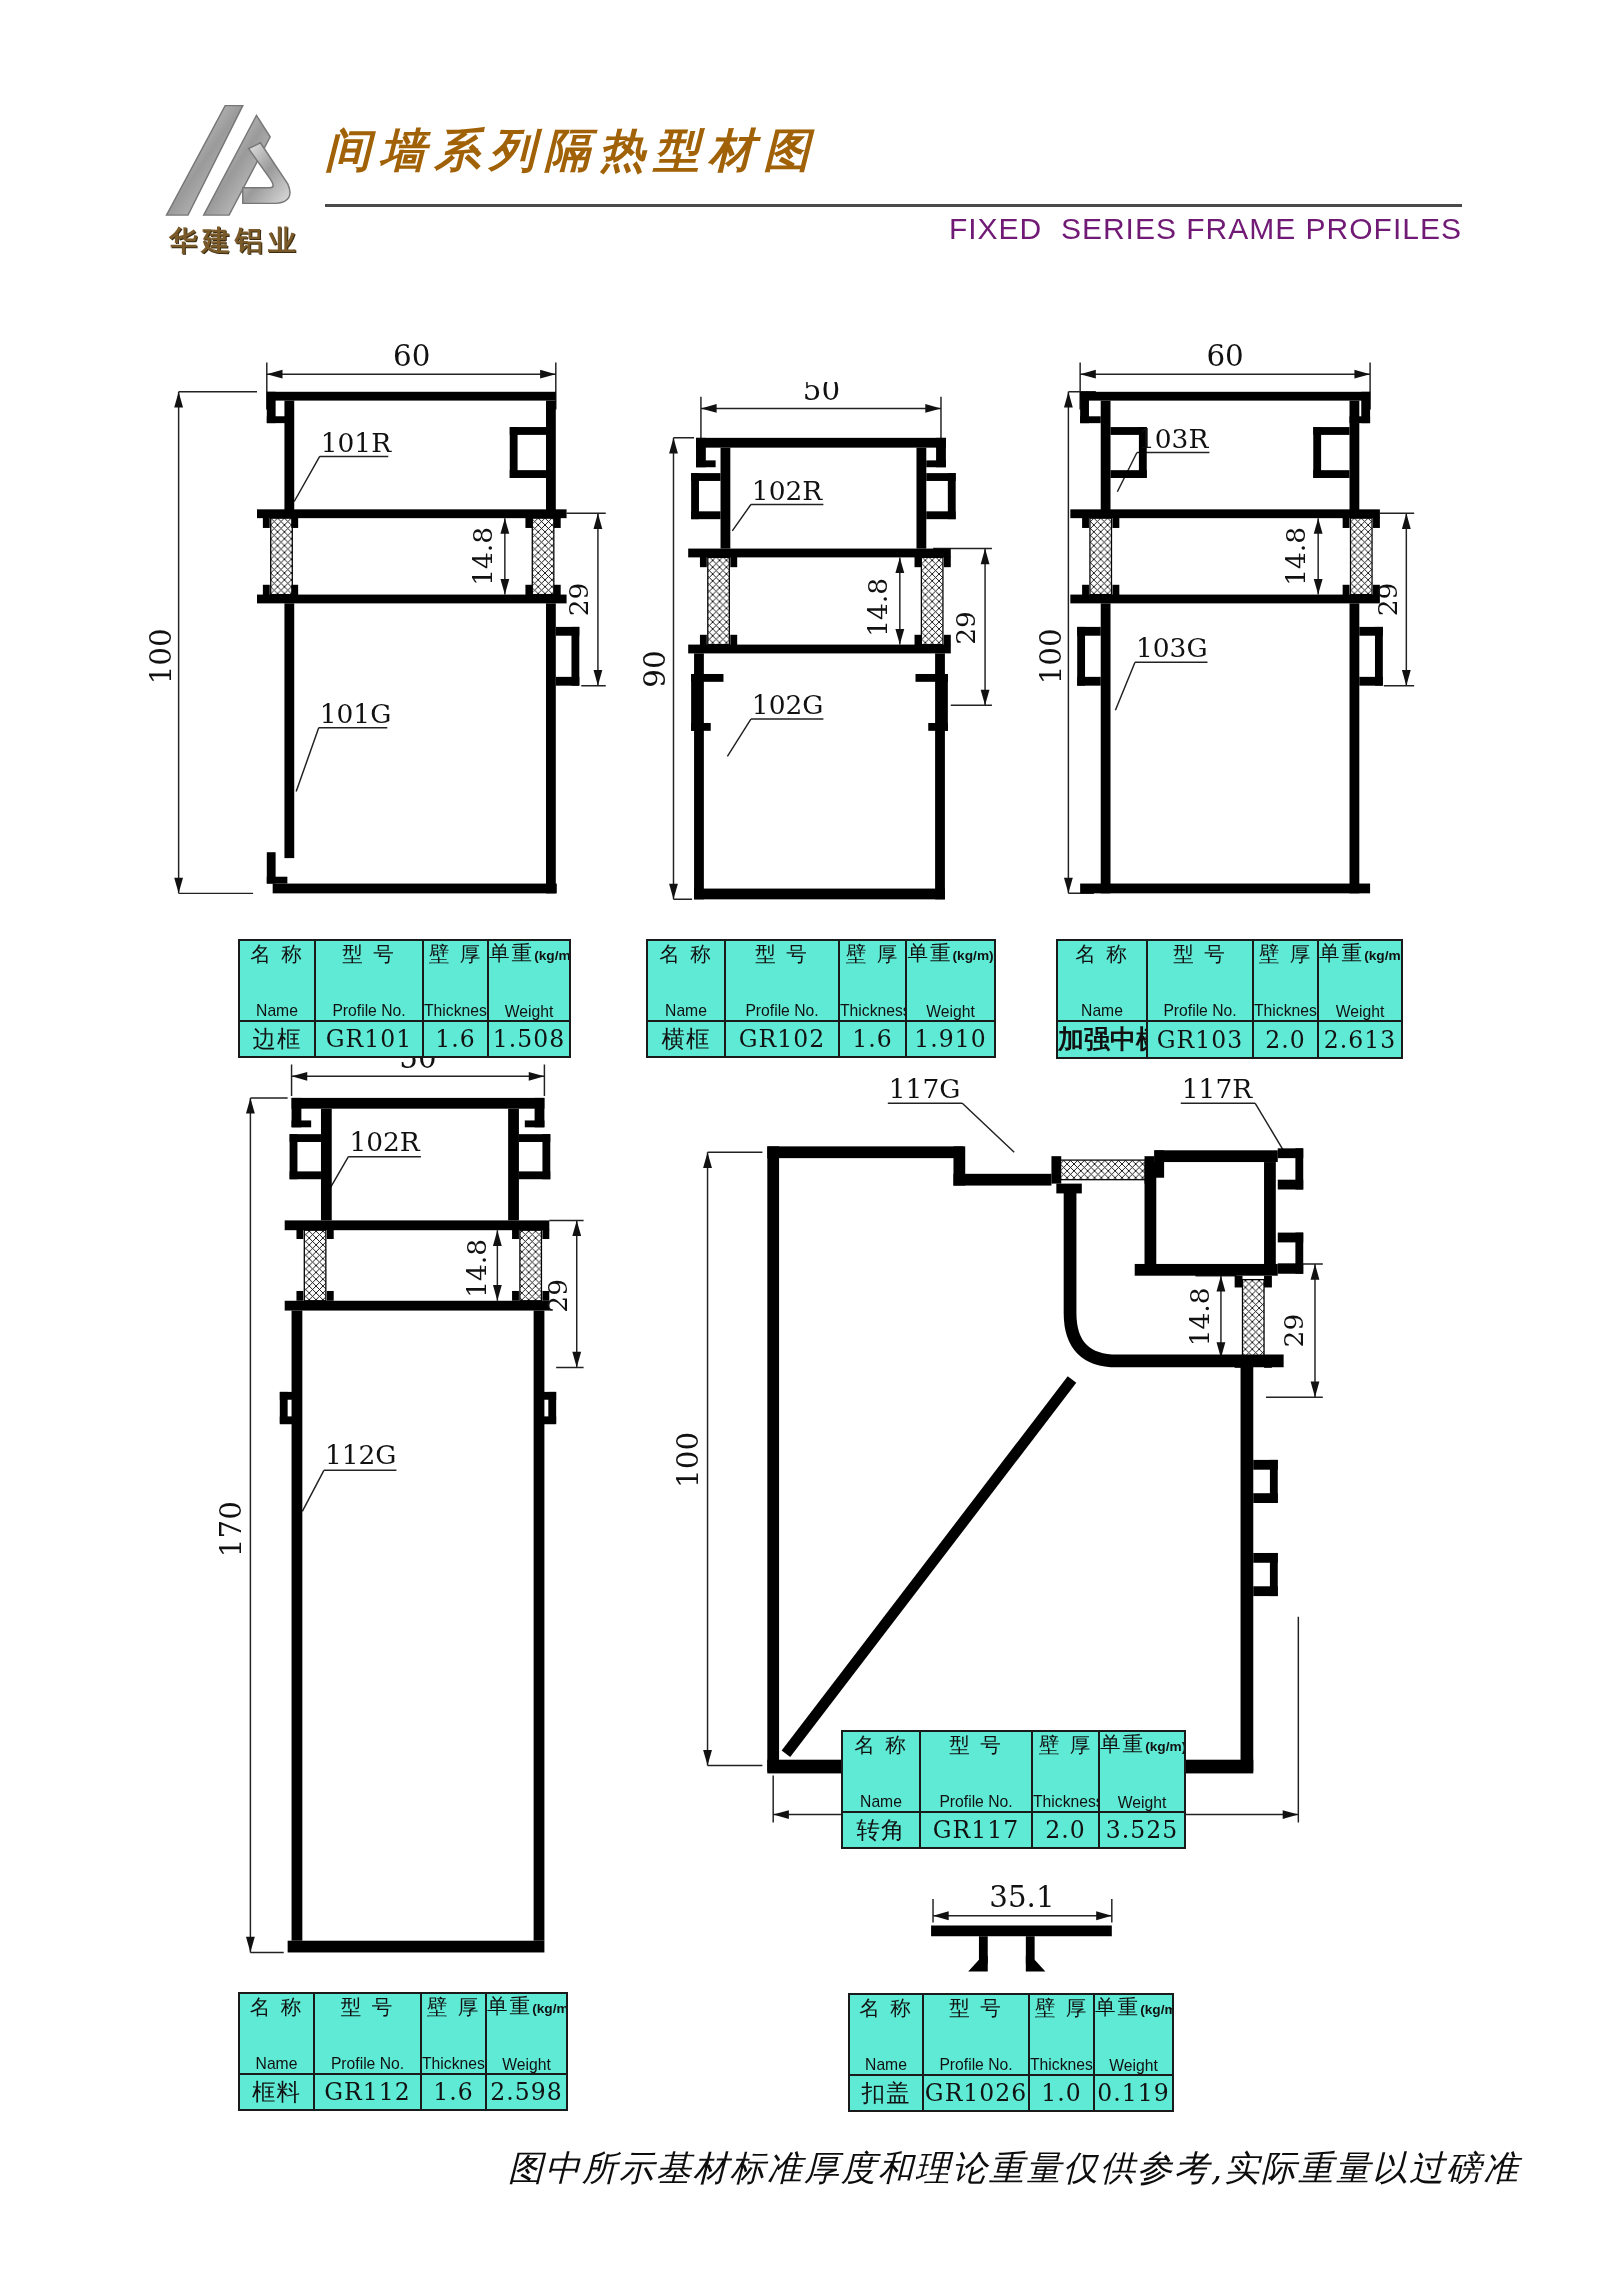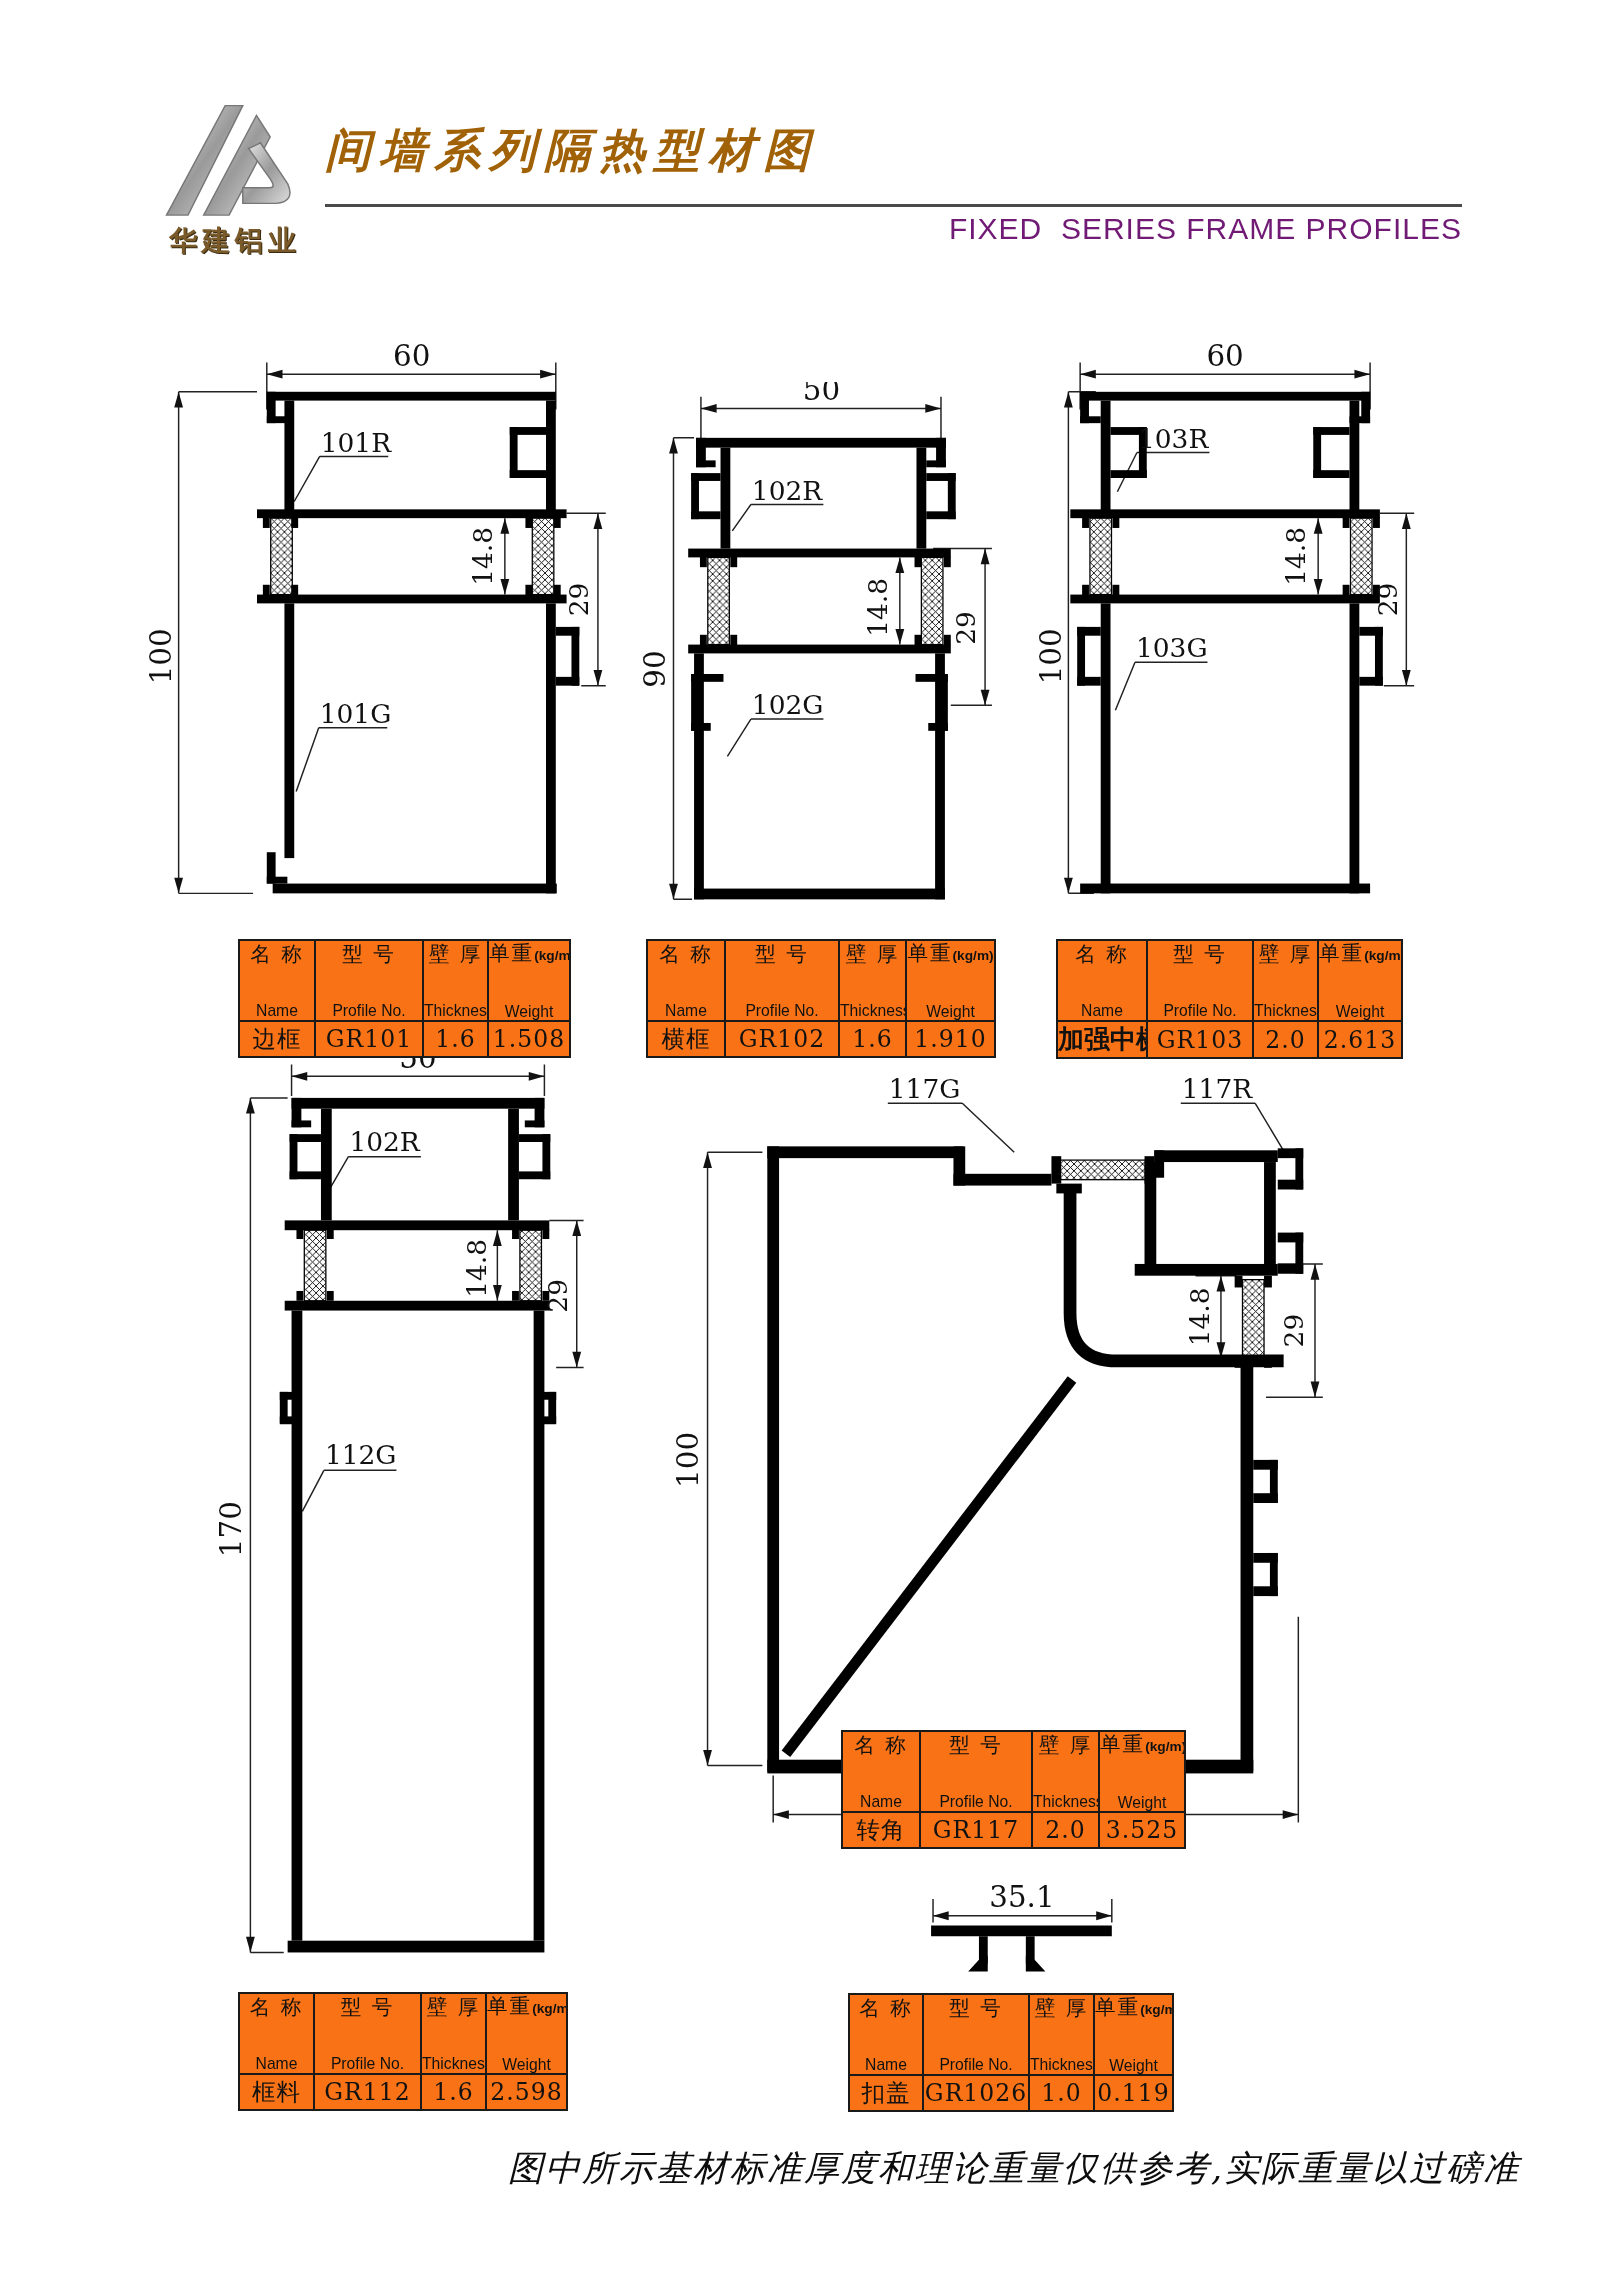--- a/index.html
+++ b/index.html
@@ -9,21 +9,21 @@
   
   .title{position:absolute;left:325px;top:120px;font-family:"DejaVu Serif","DejaVu Sans",serif;
          font-size:46px;font-weight:bold;font-style:italic;letter-spacing:8.8px;color:#a16207;white-space:nowrap;}
   .title-rule{position:absolute;left:325px;top:204px;width:1137px;height:2.9px;background:#4a4a4a;}
   .subtitle{position:absolute;left:678px;top:212px;width:784px;text-align:right;font-size:30px;
             color:#701a75;letter-spacing:1px;white-space:pre;font-family:"Liberation Sans",sans-serif;}
   .logo-text{position:absolute;left:143px;top:222px;width:184px;text-align:center;
              font-family:"DejaVu Serif","DejaVu Sans",serif;font-weight:bold;font-size:28px;
              letter-spacing:4.9px;color:#7b5a2a;text-shadow:1px 1px 0 #3a2c12;white-space:nowrap;}
   
-  table.ptable{position:absolute;border-collapse:collapse;table-layout:fixed;background:#f97316;}
+  table.ptable{position:absolute;border-collapse:collapse;table-layout:fixed;background:#5eead4;}
   table.ptable td{border:2px solid #1a1a1a;text-align:center;vertical-align:middle;padding:0;overflow:hidden;}
   .hrow td{height:51px;}
   .drow td{height:34px;}
   .hcn{font-size:20.6px;font-family:"DejaVu Serif","DejaVu Sans",serif;letter-spacing:2px;line-height:25.5px;white-space:nowrap;}
   .hen{font-size:15.7px;font-family:"Liberation Sans",sans-serif;line-height:17.6px;white-space:nowrap;margin-top:34px;}
   .unit{font-size:13.7px;font-weight:bold;letter-spacing:0;font-family:"Liberation Sans",sans-serif;}
   .dval{font-size:23.5px;font-family:"DejaVu Serif","DejaVu Sans",serif;letter-spacing:1px;white-space:nowrap;}
   
   svg text.dim{font-family:"DejaVu Serif","DejaVu Sans",serif;font-size:30px;fill:#111;}
   svg text.dsm{font-family:"DejaVu Serif","DejaVu Sans",serif;font-size:27px;fill:#111;}

